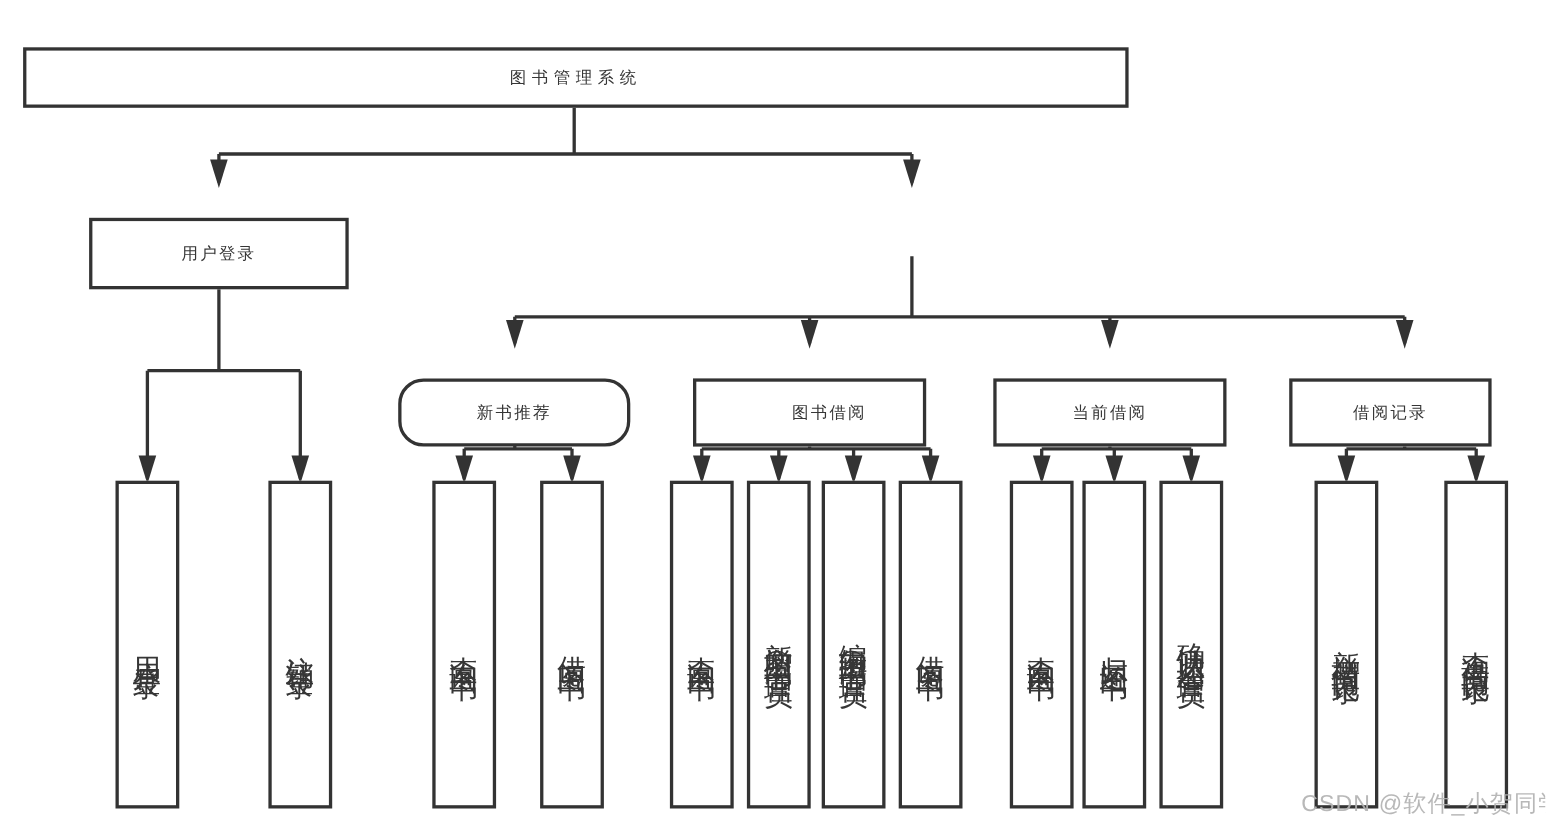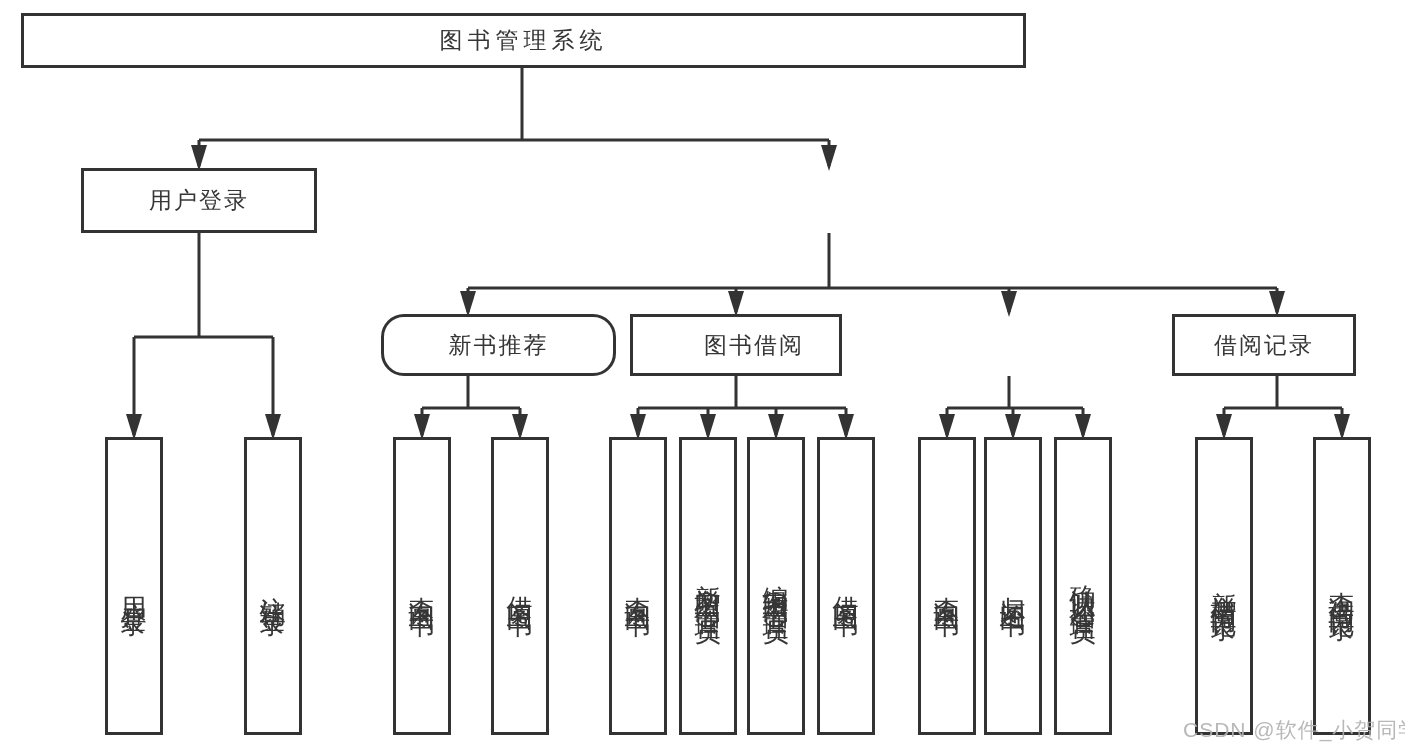--- a/index.html
+++ b/index.html
@@ -16,21 +16,21 @@
     position: absolute;
     box-sizing: border-box;
     border: 3px solid #333333;
     background: #ffffff;
     display: flex;
     align-items: center;
     justify-content: center;
     color: #363636;
     z-index: 2;
   }
-  .h { font-size: 23px; letter-spacing: 2px; white-space: nowrap; }
+  .h { font-size: 15px; letter-spacing: 2px; white-space: nowrap; margin-top: 30px; }
   .root-label { letter-spacing: 5px; }
   .v {
     writing-mode: vertical-rl;
     font-size: 26px;
     letter-spacing: 5px;
     line-height: 1;
   }
   .v span { display: inline-block; }
   .watermark {
     position: absolute;
@@ -82,25 +82,28 @@
   </svg>
 
   <div class="box h" style="left:21px; top:13px; width:1005px; height:55px;">
     <span class="root-label">图书管理系统</span>
   </div>
 
   <div class="box h" style="left:81px; top:168px; width:236px; height:65px;">
     <span>用户登录</span>
   </div>
 
-  <div class="box h" style="left:381px; top:314px; width:235px; height:62px;border-radius:23px;">
+  <div class="box h" style="left:362px; top:314px; width:211px; height:62px;border-radius:23px;">
     <span>新书推荐</span>
   </div>
   <div class="box h" style="left:630px; top:314px; width:212px; height:62px;padding-left:36px;">
     <span>图书借阅</span>
+  </div>
+  <div class="box h" style="left:903px; top:314px; width:212px; height:62px;">
+    <span>当前借阅</span>
   </div>
   <div class="box h" style="left:1172px; top:314px; width:184px; height:62px;">
     <span>借阅记录</span>
   </div>
 
   <div class="box v" style="left:105px; top:437px; width:58px; height:298px;">
     <span>用户登录</span>
   </div>
   <div class="box v" style="left:244px; top:437px; width:58px; height:298px;">
     <span>注销登录</span>

